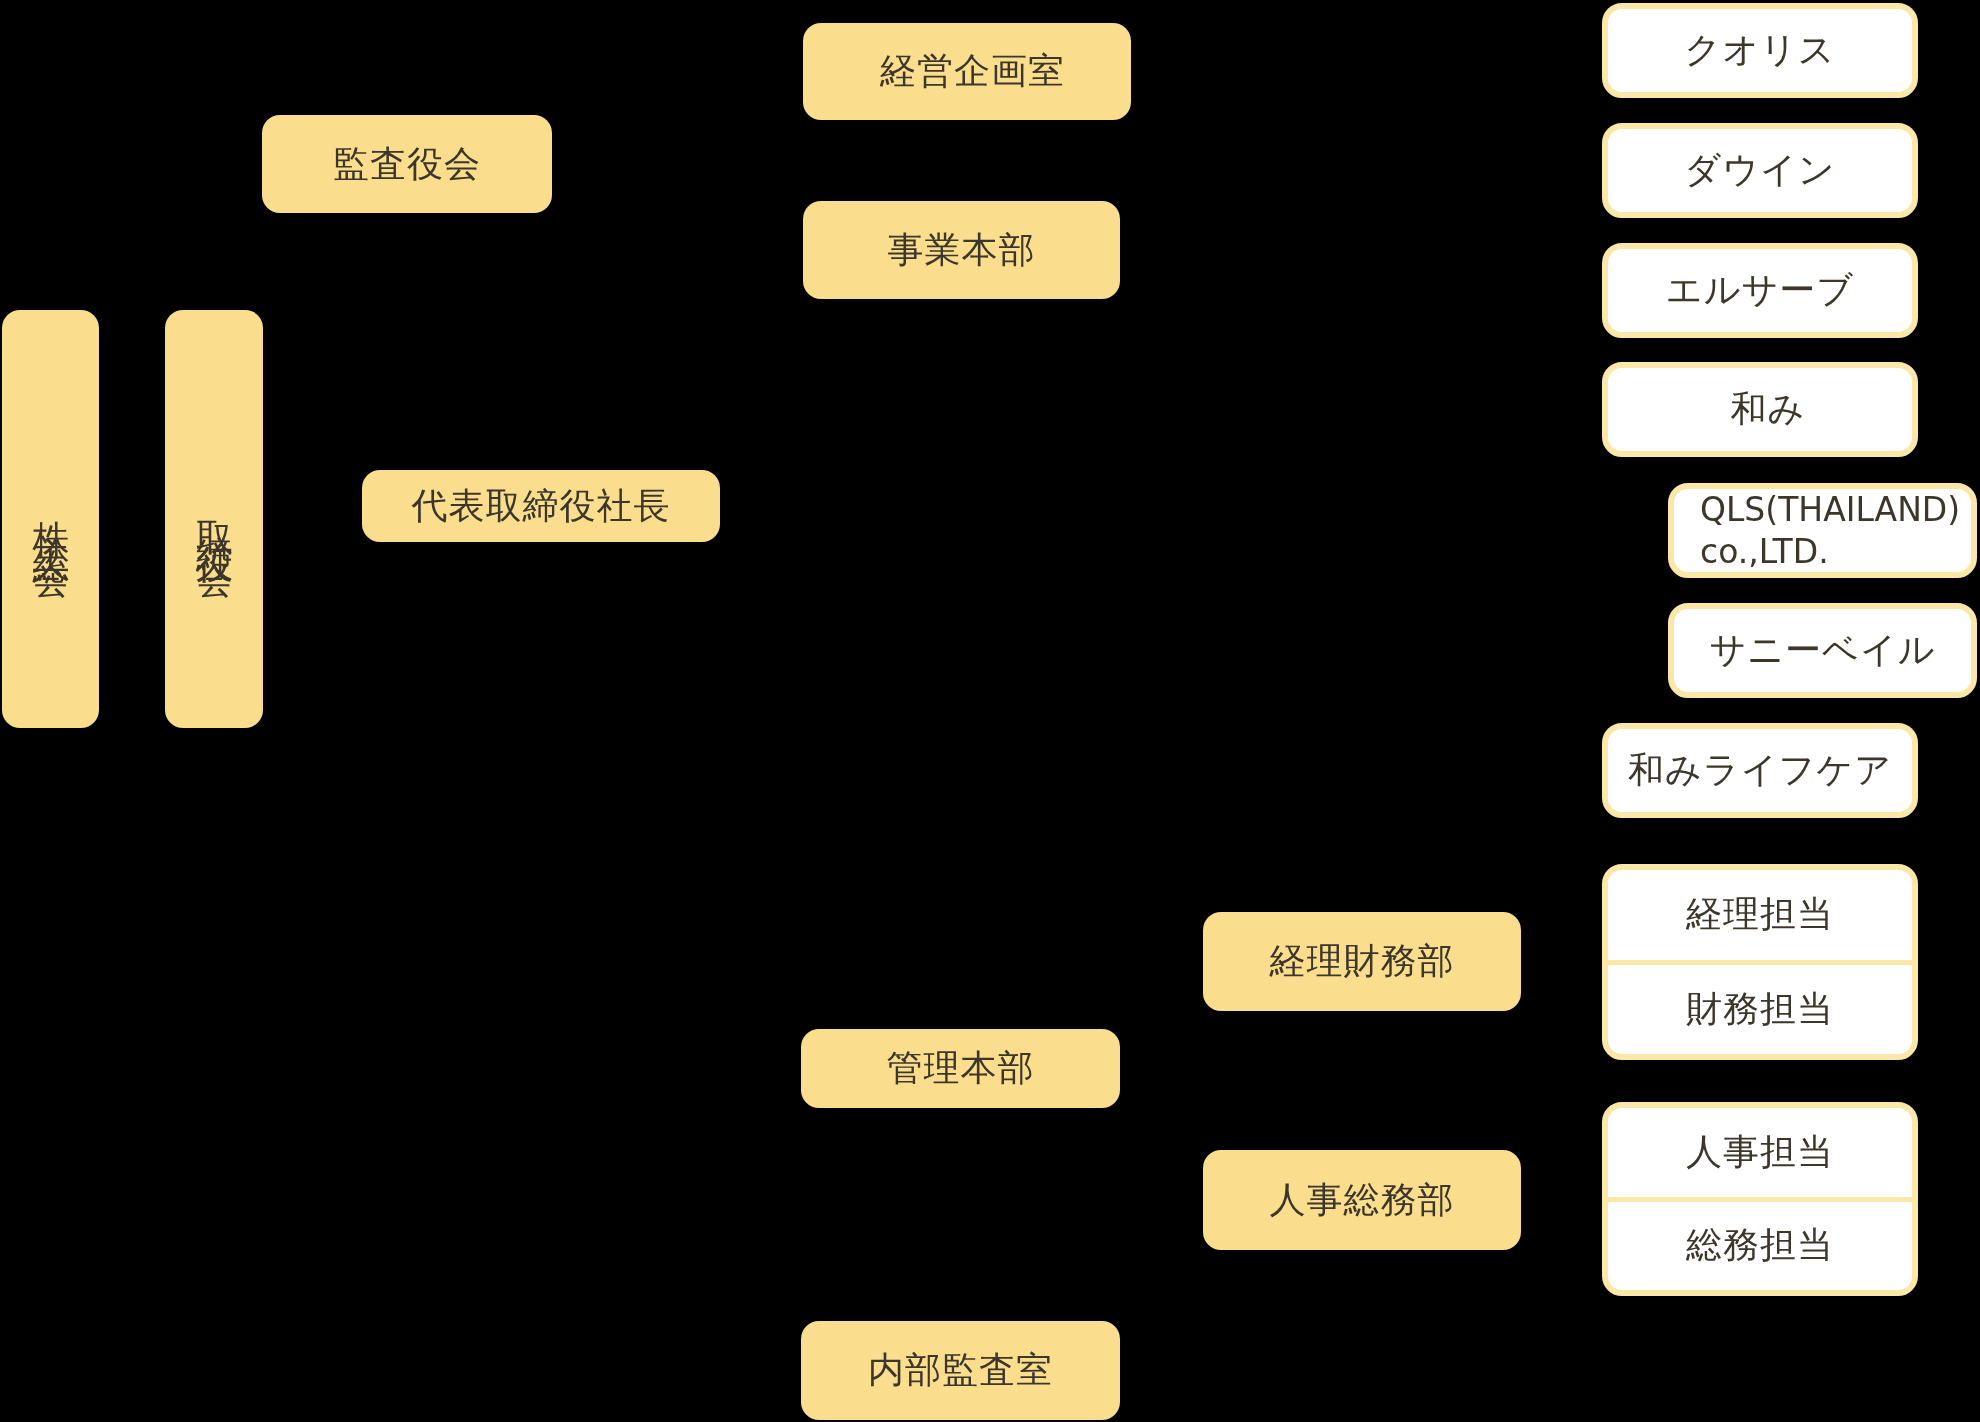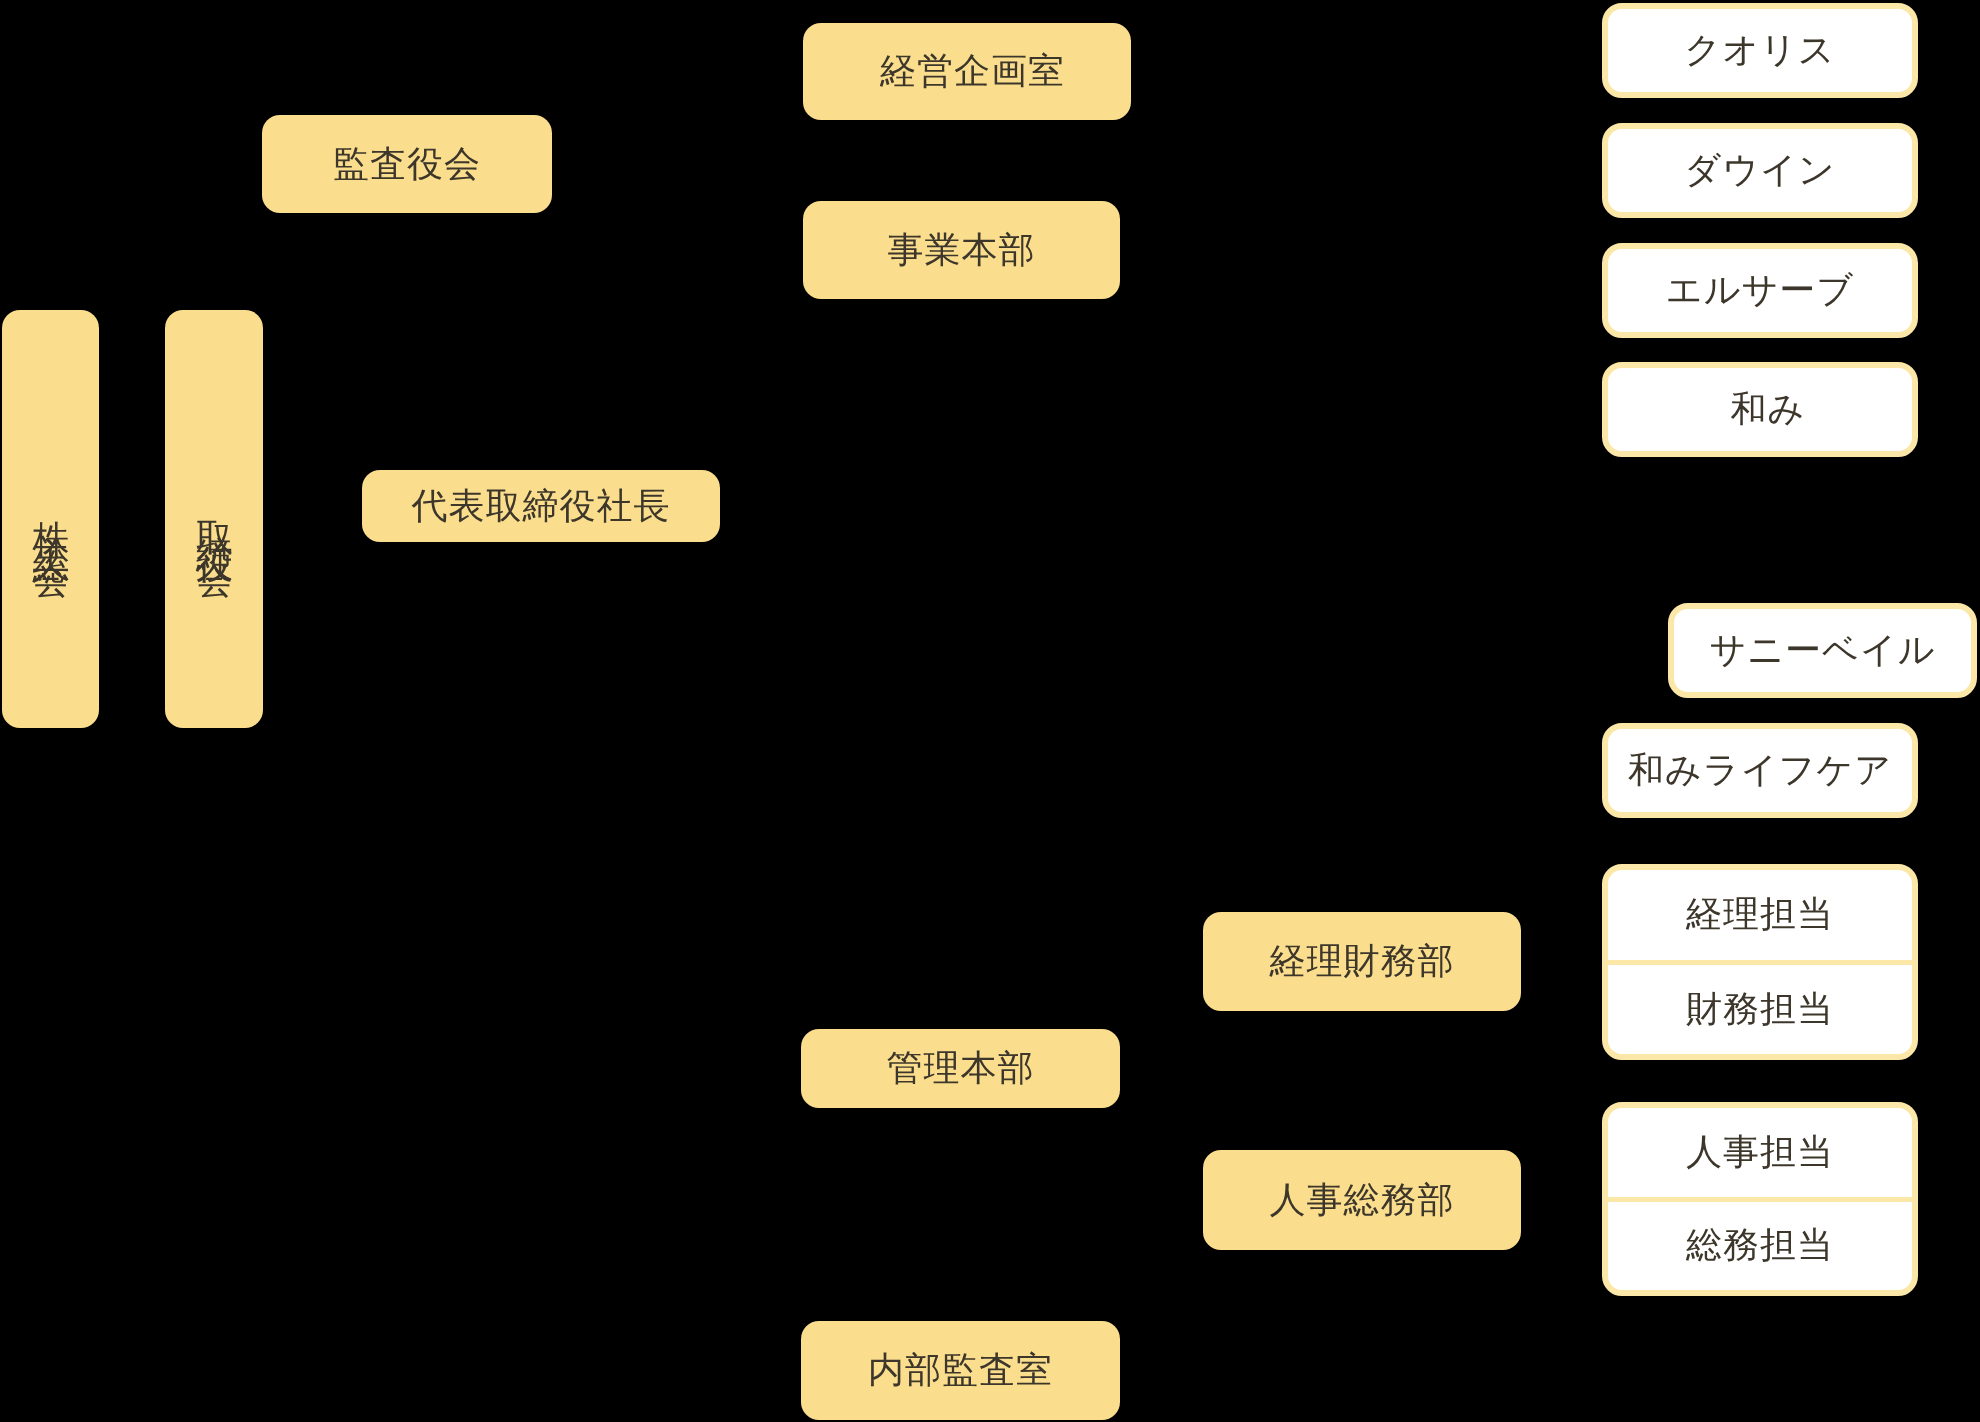--- a/index.html
+++ b/index.html
@@ -92,20 +92,22 @@
   <div class="node pos-admin-div">管理本部</div>
   <div class="node pos-internal-audit">内部監査室</div>
 
   <div class="node pos-acct-finance">経理財務部</div>
   <div class="node pos-hr-ga">人事総務部</div>
 
   <div class="node white-node pos-qualis">クオリス</div>
   <div class="node white-node pos-dauin">ダウイン</div>
   <div class="node white-node pos-elserve">エルサーブ</div>
   <div class="node white-node pos-nagomi">和み</div>
+  <div class="node white-node multiline pos-qls">QLS(THAILAND)
+co.,LTD.</div>
   <div class="node white-node pos-sunnyvale">サニーベイル</div>
   <div class="node white-node pos-nagomi-lifecare">和みライフケア</div>
 
   <div class="group pos-acct-group">
     <div class="cell">経理担当</div>
     <div class="divider"></div>
     <div class="cell">財務担当</div>
   </div>
 
   <div class="group pos-hr-group">

